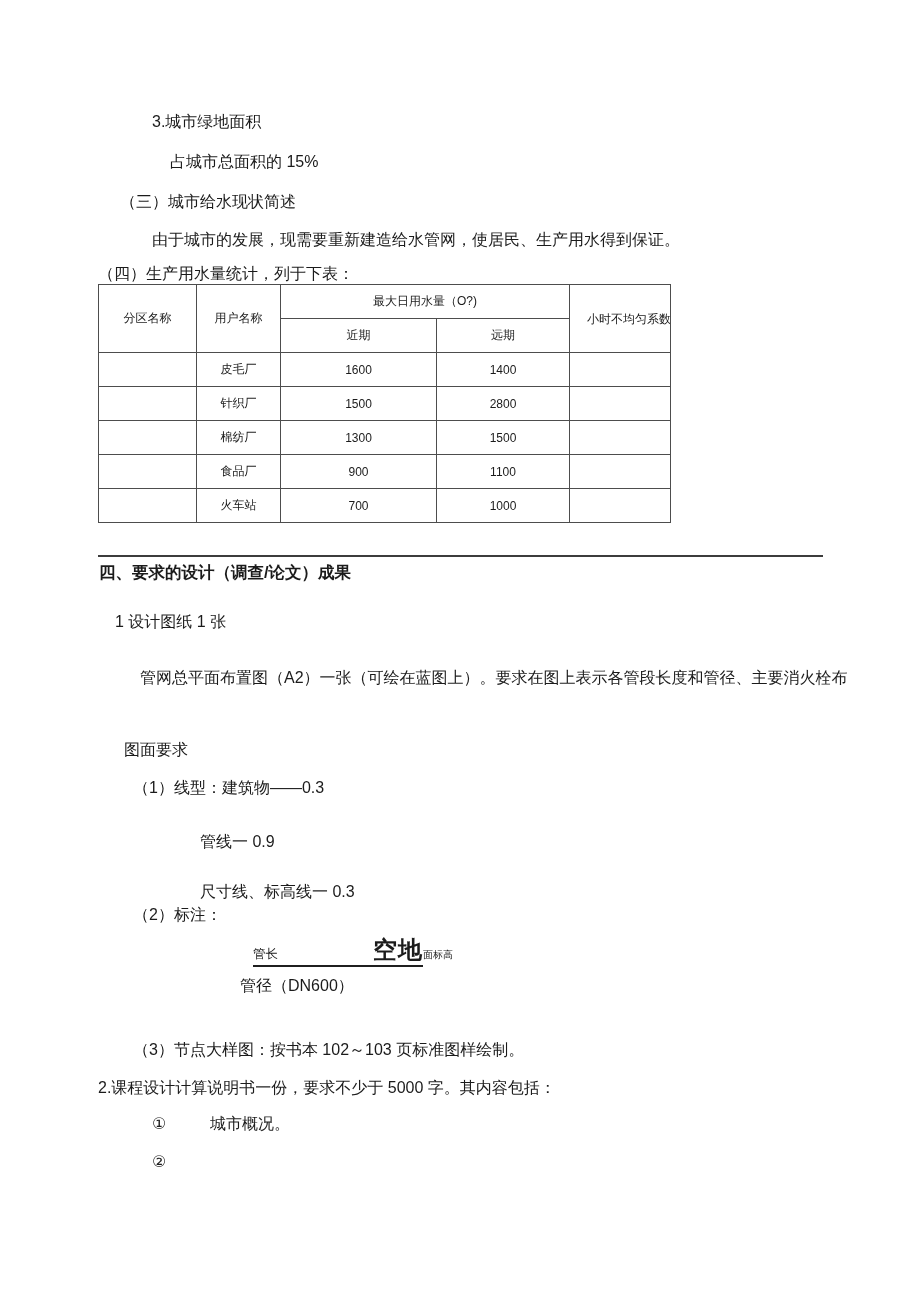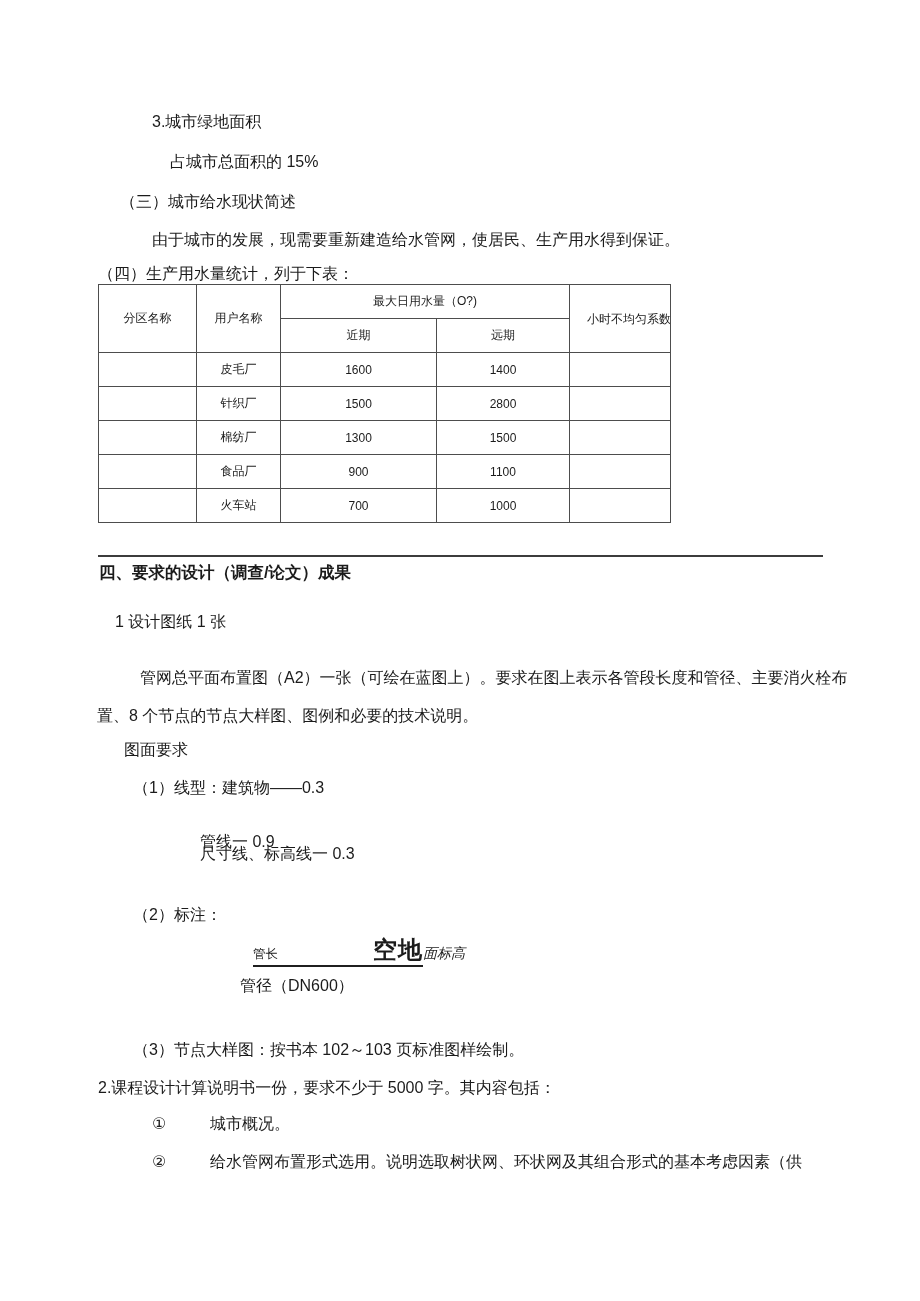--- a/index.html
+++ b/index.html
@@ -65,21 +65,21 @@
   .anno-underlined {
     display:inline-flex;
     align-items:baseline;
     border-bottom:2px solid #1f1f1f;
     padding-bottom:1px;
     text-align:center;
   }
   .anno-pipelen { font-size:12.5px; line-height:16px; }
   .anno-gap { display:inline-block; width:95px; }
   .anno-big  { font-size:24px; font-weight:bold; line-height:28px; letter-spacing:1px; }
-  .anno-elev { font-size:14px; line-height:17px;font-style:italic; }
+  .anno-elev { font-size:10px; line-height:17px; }
 </style>
 </head>
 <body>
 
 <div class="page">
 
   <div class="line" style="left:152px; top:112px">3.城市绿地面积</div>
   <div class="line" style="left:170px; top:152px">占城市总面积的 15%</div>
   <div class="line" style="left:120px; top:192px">（三）城市给水现状简述</div>
   <div class="line" style="left:152px; top:230px">由于城市的发展，现需要重新建造给水管网，使居民、生产用水得到保证。</div>
@@ -143,38 +143,36 @@
         <td>1000</td>
         <td></td>
       </tr>
     </tbody>
   </table>
 
   <div class="rule"></div>
   <div class="line heading" style="left:99px;  top:562px">四、要求的设计（调查/论文）成果</div>
   <div class="line" style="left:115px; top:612px">1 设计图纸 1 张</div>
   <div class="line" style="left:140px; top:668px">管网总平面布置图（A2）一张（可绘在蓝图上）。要求在图上表示各管段长度和管径、主要消火栓布</div>
-  <div class="line" style="left:97px;  top:706px">置、8 个节点的节点大样图、图例和必要的技术说明。</div>
   <div class="line" style="left:124px; top:740px">图面要求</div>
   <div class="line" style="left:133px; top:778px">（1）线型：建筑物——0.3</div>
   <div class="line" style="left:200px; top:832px">管线一 0.9</div>
-  <div class="line" style="left:200px; top:844px">尺寸线、标高线一 0.3</div>
+  <div class="line" style="left:200px; top:882px">尺寸线、标高线一 0.3</div>
   <div class="line" style="left:133px; top:905px">（2）标注：</div>
 
   <div class="anno">
     <span class="anno-underlined">
       <span class="anno-pipelen">管长</span>
       <span class="anno-gap"></span>
       <span class="anno-big">空地</span>
     </span>
     <span class="anno-elev">面标高</span>
   </div>
   <div class="line" style="left:240px; top:976px">管径（DN600）</div>
 
   <div class="line" style="left:133px; top:1040px">（3）节点大样图：按书本 102～103 页标准图样绘制。</div>
   <div class="line" style="left:98px;  top:1078px">2.课程设计计算说明书一份，要求不少于 5000 字。其内容包括：</div>
 
   <div class="line" style="left:152px; top:1114px">①</div>
   <div class="line" style="left:210px; top:1114px">城市概况。</div>
   <div class="line" style="left:152px; top:1152px">②</div>
-  <div class="line" style="left:210px; top:1152px">给水管网布置形式选用。说明选取树状网、环状网及其组合形式的基本考虑因素（供</div>
 
 </div>
 
 </body></html>

